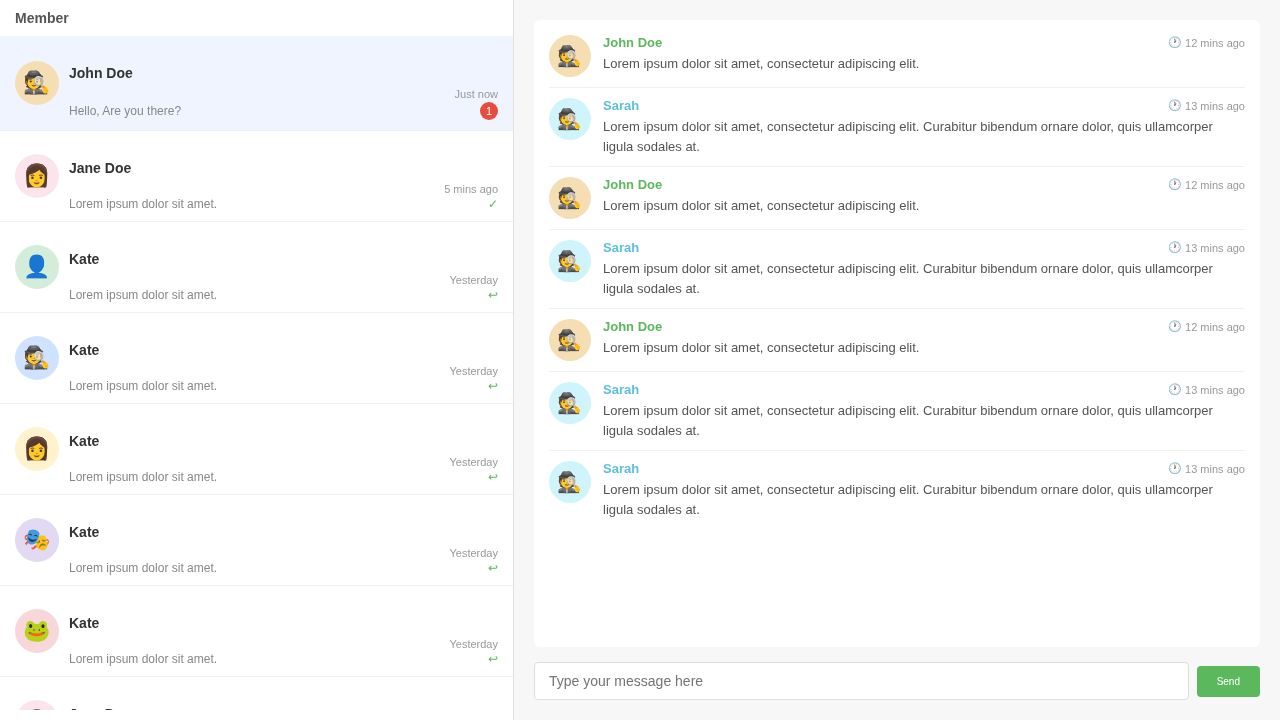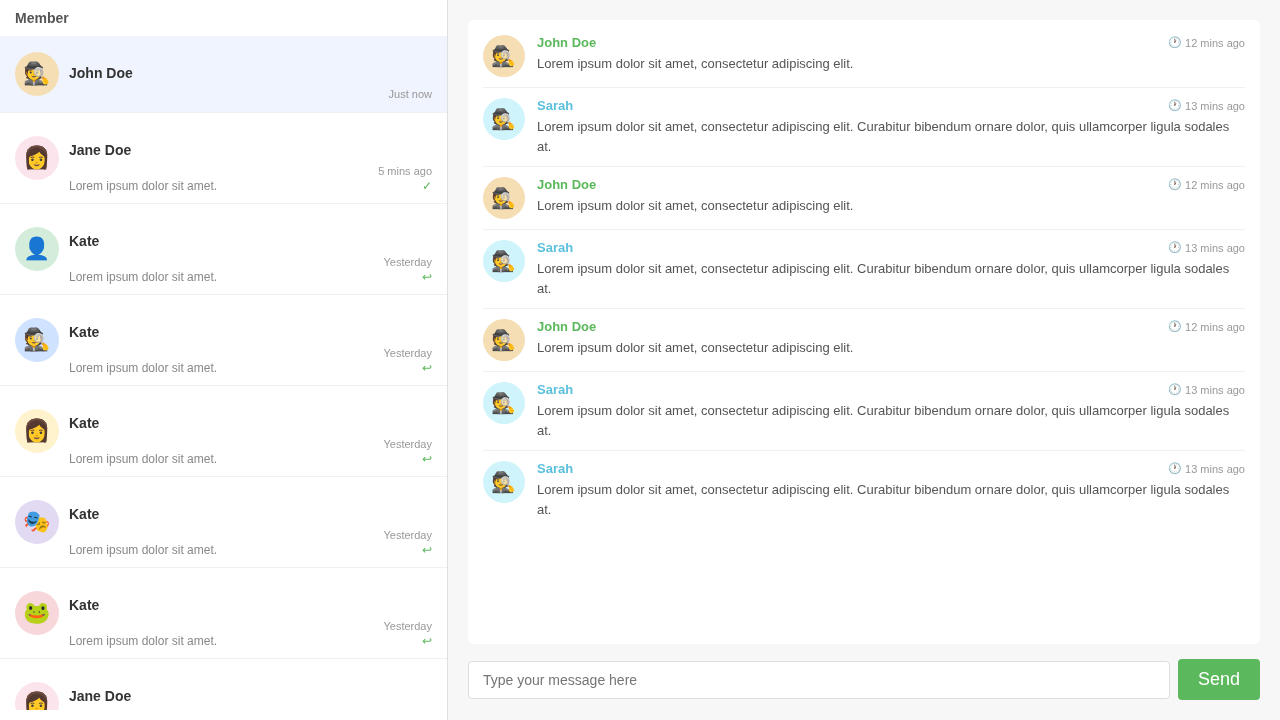--- a/index.html
+++ b/index.html
@@ -8,21 +8,21 @@
       background: #f0f0f0;
       width: 1280px;
       height: 720px;
       overflow: hidden;
       display: flex;
       align-items: stretch;
     }
 
     
     .sidebar {
-      width: 448px;
+      width: 514px;
       background: #fff;
       border-right: 1px solid #e0e0e0;
       display: flex;
       flex-direction: column;
       padding: 10px 0;
     }
     .sidebar-header {
       padding: 0 15px 10px 15px;
       font-size: 14px;
       font-weight: 600;
@@ -190,38 +190,42 @@
       color: #999;
       outline: none;
       background: #fff;
     }
     .send-button {
       background: #5cb85c;
       color: #fff;
       border: none;
       border-radius: 4px;
       padding: 10px 20px;
-      font-size: 18px;
+      font-size: 10px;
       cursor: pointer;
       white-space: nowrap;
     }
   </style>
 </head>
 <body>
 
 <div class="sidebar">
   <div class="sidebar-header">Member</div>
   <div class="contact-list" id="contact-list">
       <div class="contact-item active">
     <div class="avatar" style="background:#f5deb3; font-size:22px;">🕵️</div>
     <div class="contact-info">
       <div class="contact-top">
         <span class="contact-name">John Doe</span>
         <span class="contact-time">Just now</span>
       </div>
+      <div class="contact-bottom">
+        <span class="contact-preview">Hello, Are you there?</span>
+        <span class="contact-badge">1</span>
+      </div>
     </div>
   </div>
       <div class="contact-item">
     <div class="avatar" style="background:#fce4ec; font-size:22px;">👩</div>
     <div class="contact-info">
       <div class="contact-top">
         <span class="contact-name">Jane Doe</span>
         <span class="contact-time">5 mins ago</span>
       </div>
       <div class="contact-bottom">

